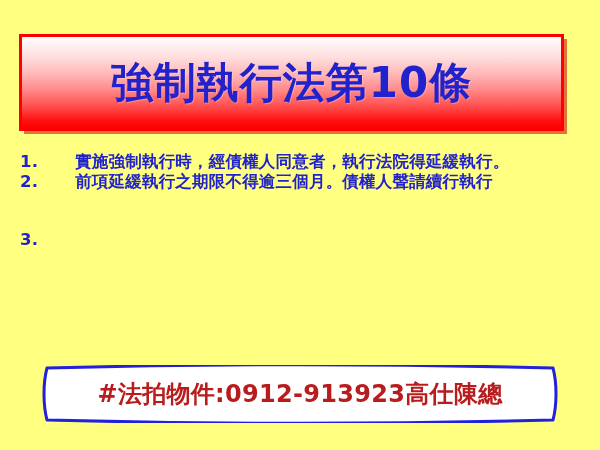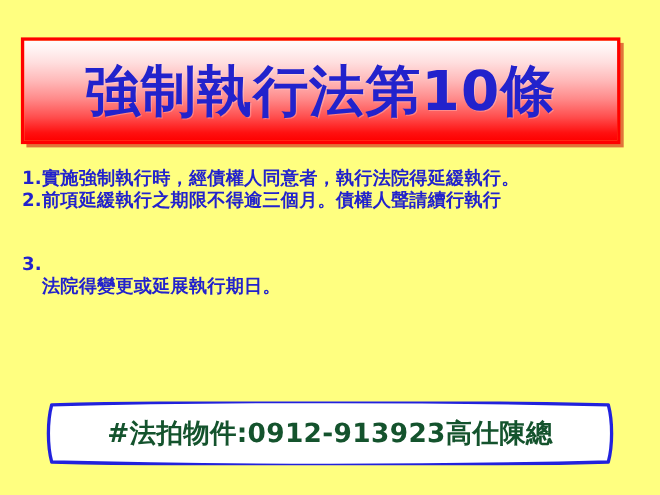--- a/index.html
+++ b/index.html
@@ -41,21 +41,21 @@
                 #ff1010 92%,
                 #ff0000 100%);
     box-shadow: 4px 4px 0 -1px rgba(200,0,0,0.55);
     display: flex;
     align-items: center;
     justify-content: center;
   }
 
   #title-text {
     color: #2222cc;
-    font-size: 50px;
+    font-size: 42px;
     font-weight: 700;
     letter-spacing: 1px;
     line-height: 1;
     white-space: nowrap;
     text-shadow: 1px 1px 0 rgba(255,255,255,0.25);
   }
 
   
   #body-list {
     position: absolute;
@@ -75,20 +75,21 @@
     margin: 0;
   }
 
   .item-number {
     flex: 0 0 auto;
     white-space: nowrap;
   }
 
   .item-body {
     flex: 1 1 auto;
+    margin-left: 37px;
   }
 
   
   #footer-box {
     position: absolute;
     left: 33px;
     top: 365px;
     width: 534px;
     height: 58px;
   }
@@ -103,21 +104,21 @@
 
   #footer-text {
     position: absolute;
     left: 0;
     top: 0;
     width: 534px;
     height: 58px;
     display: flex;
     align-items: center;
     justify-content: center;
-    color: #14532d;
+    color: #b91c1c;
     font-size: 24px;
     font-weight: 700;
     letter-spacing: 0.3px;
     white-space: nowrap;
   }
 </style>
 </head>
 <body>
 
 <div id="slide">
@@ -141,21 +142,20 @@
         <span>前項延緩執行之期限不得逾三個月。債權人聲請續行執行</span><br>
         <br>
         <br>
       </span>
     </div>
 
     <div class="list-item">
       <span class="item-number">3.</span>
       <span class="item-body">
         <br>
-        <span>法院得變更或延展執行期日。</span>
       </span>
     </div>
 
   </div>
 
   <div id="footer-box">
     <svg viewBox="0 0 534 58" preserveAspectRatio="none">
       <path d="M 14 3
                C 170 -1, 364 -1, 520 3
                C 524 18, 524 40, 520 55

